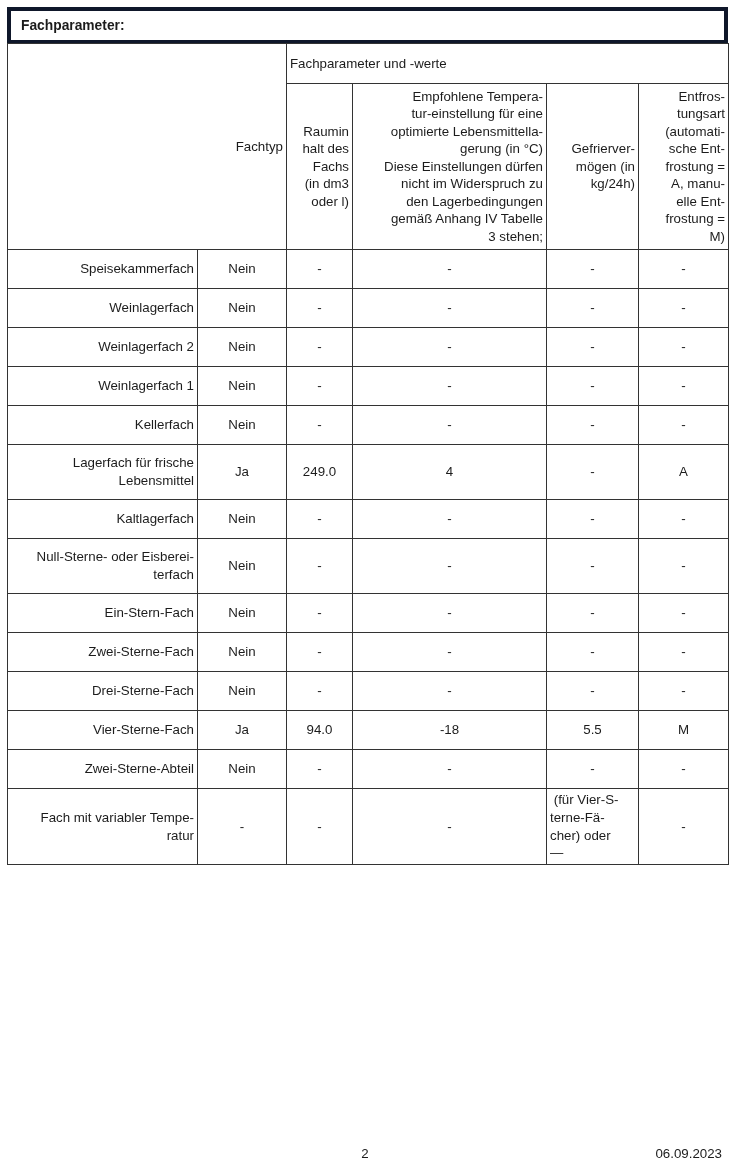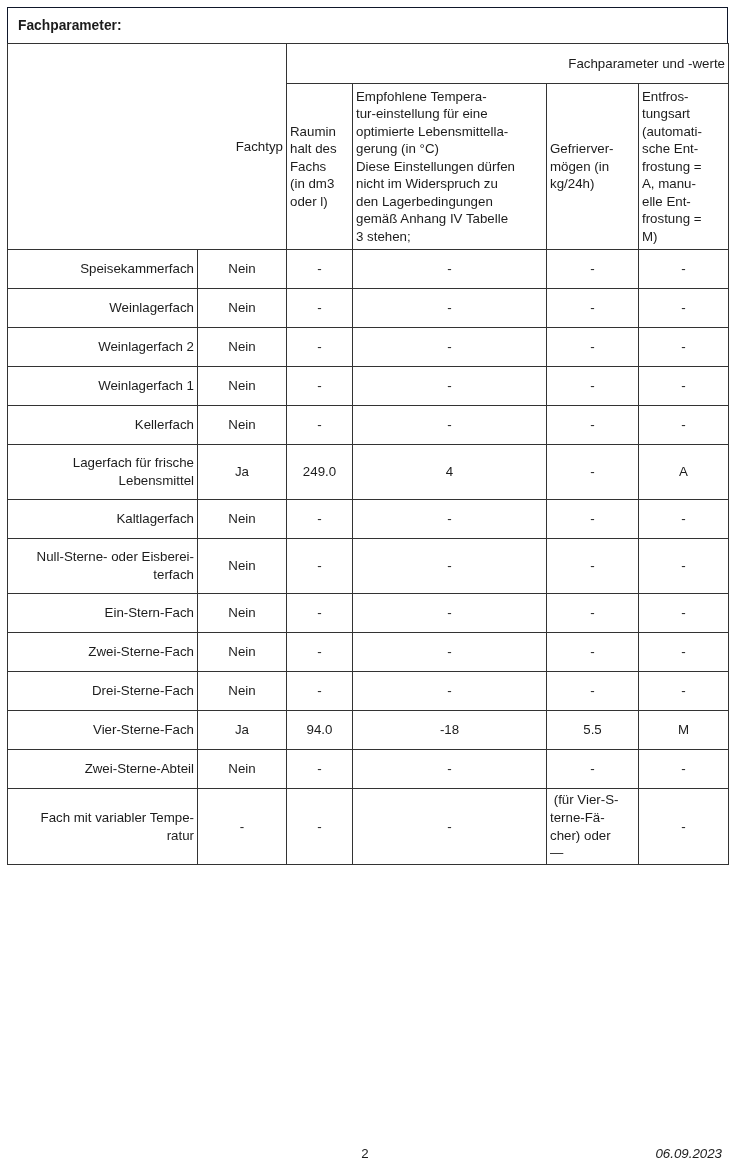--- a/index.html
+++ b/index.html
@@ -16,21 +16,21 @@
   .content {
     position: absolute;
     top: 7px;
     left: 7px;
     width: 721px;
   }
   .title-box {
     box-sizing: border-box;
     width: 721px;
     height: 37px;
-    border: 1px solid #0f172a;
+    border: 4px solid #0f172a;
     display: flex;
     align-items: center;
     padding-left: 10px;
     font-weight: bold;
     font-size: 13.8px;
   }
   table.fach {
     border-collapse: collapse;
     table-layout: fixed;
     width: 721px;
@@ -39,24 +39,24 @@
   table.fach td {
     border: 1px solid #333;
     padding: 2px 3px;
     vertical-align: middle;
     white-space: pre-wrap;
     line-height: 1.32;
     font-size: 13.3px;
     overflow: hidden;
     box-sizing: border-box;
   }
-  td.group-head { text-align: right; height: 40px; }
+  td.group-head { text-align: left; height: 40px; }
   td.fachtyp-head { text-align: right; }
   td.col-head {
-    text-align: left;
+    text-align: right;
     vertical-align: top;
     padding-top: 5px;
     height: 166px;
   }
   td.lbl { text-align: right; padding-left: 10px; }
   td.ctr { text-align: center; }
   td.note { text-align: left; padding-left: 6px; vertical-align: middle; }
   tr.r1 td { height: 39px; }
   tr.r2 td { height: 55px; }
   tr.r3 td { height: 76px; }
@@ -71,21 +71,20 @@
   .footer .pageno {
     position: absolute;
     left: 348px;
     width: 20px;
     text-align: center;
   }
   .footer .date {
     position: absolute;
     right: 6px;
     text-align: center;
-    font-style: italic;
   }
 </style>
 </head>
 <body>
 
 <div class="page">
   <div class="content">
 
     <div class="title-box">
       <span>Fachparameter:</span>

